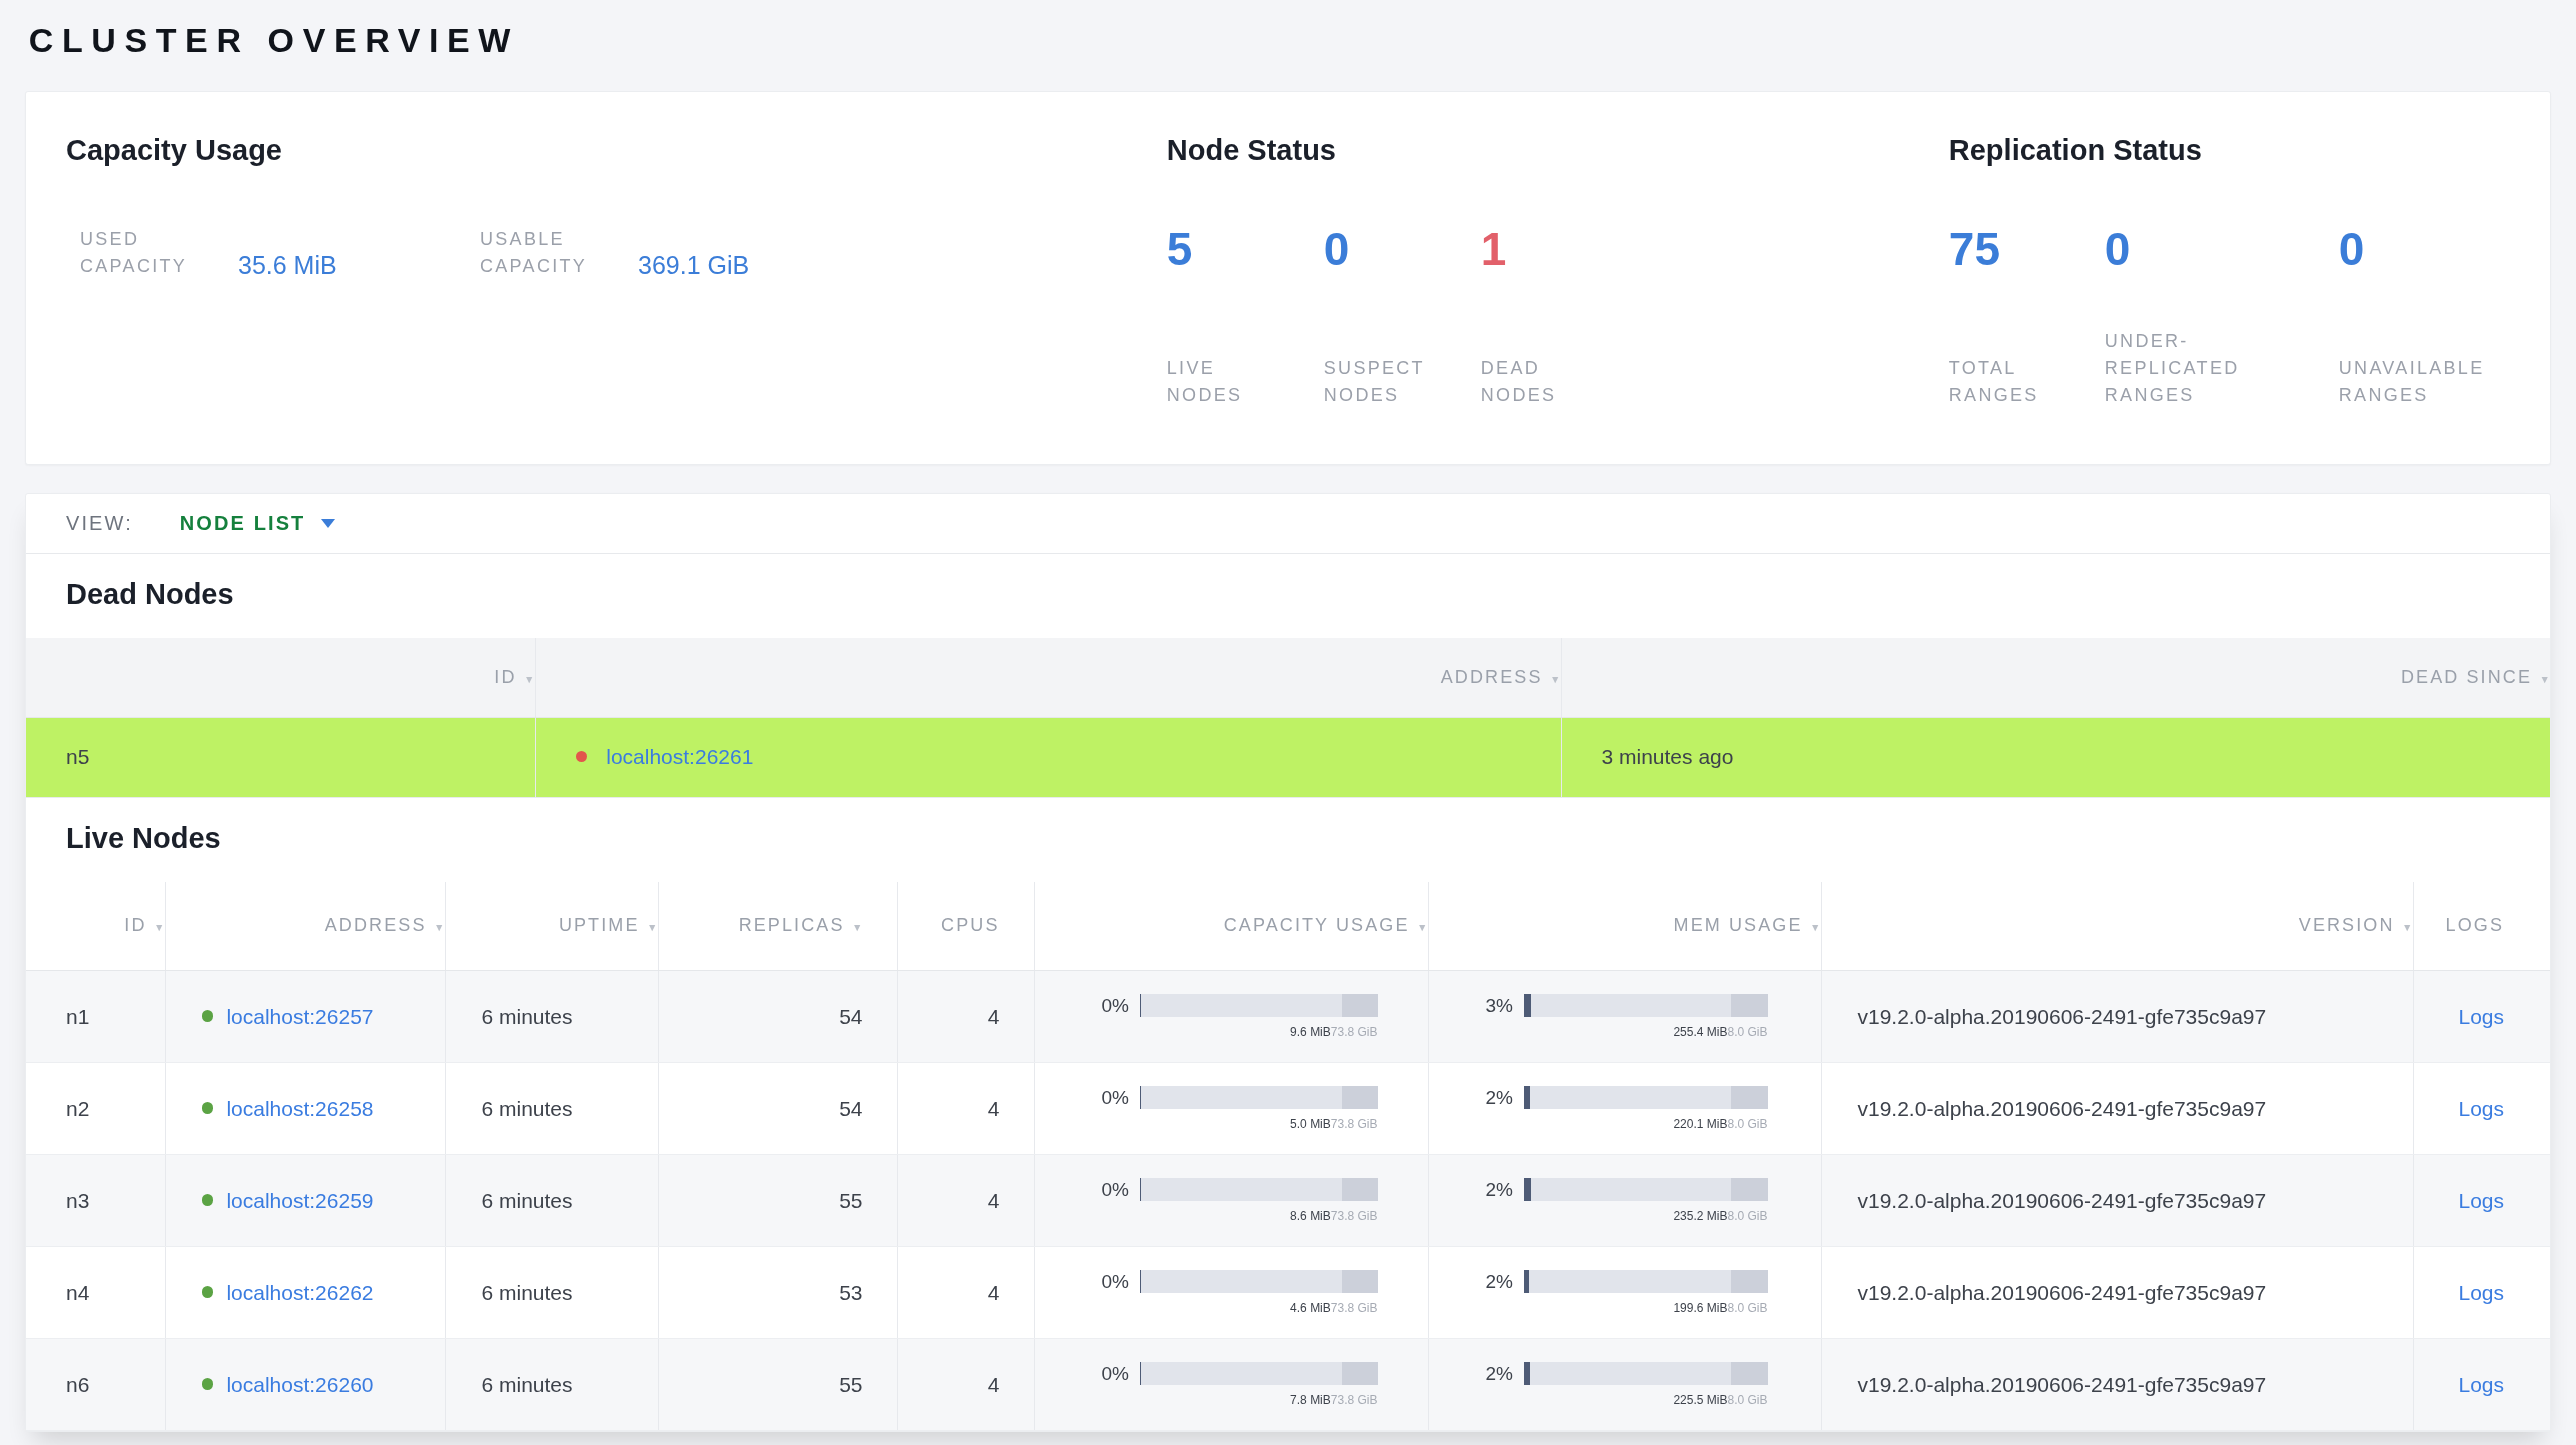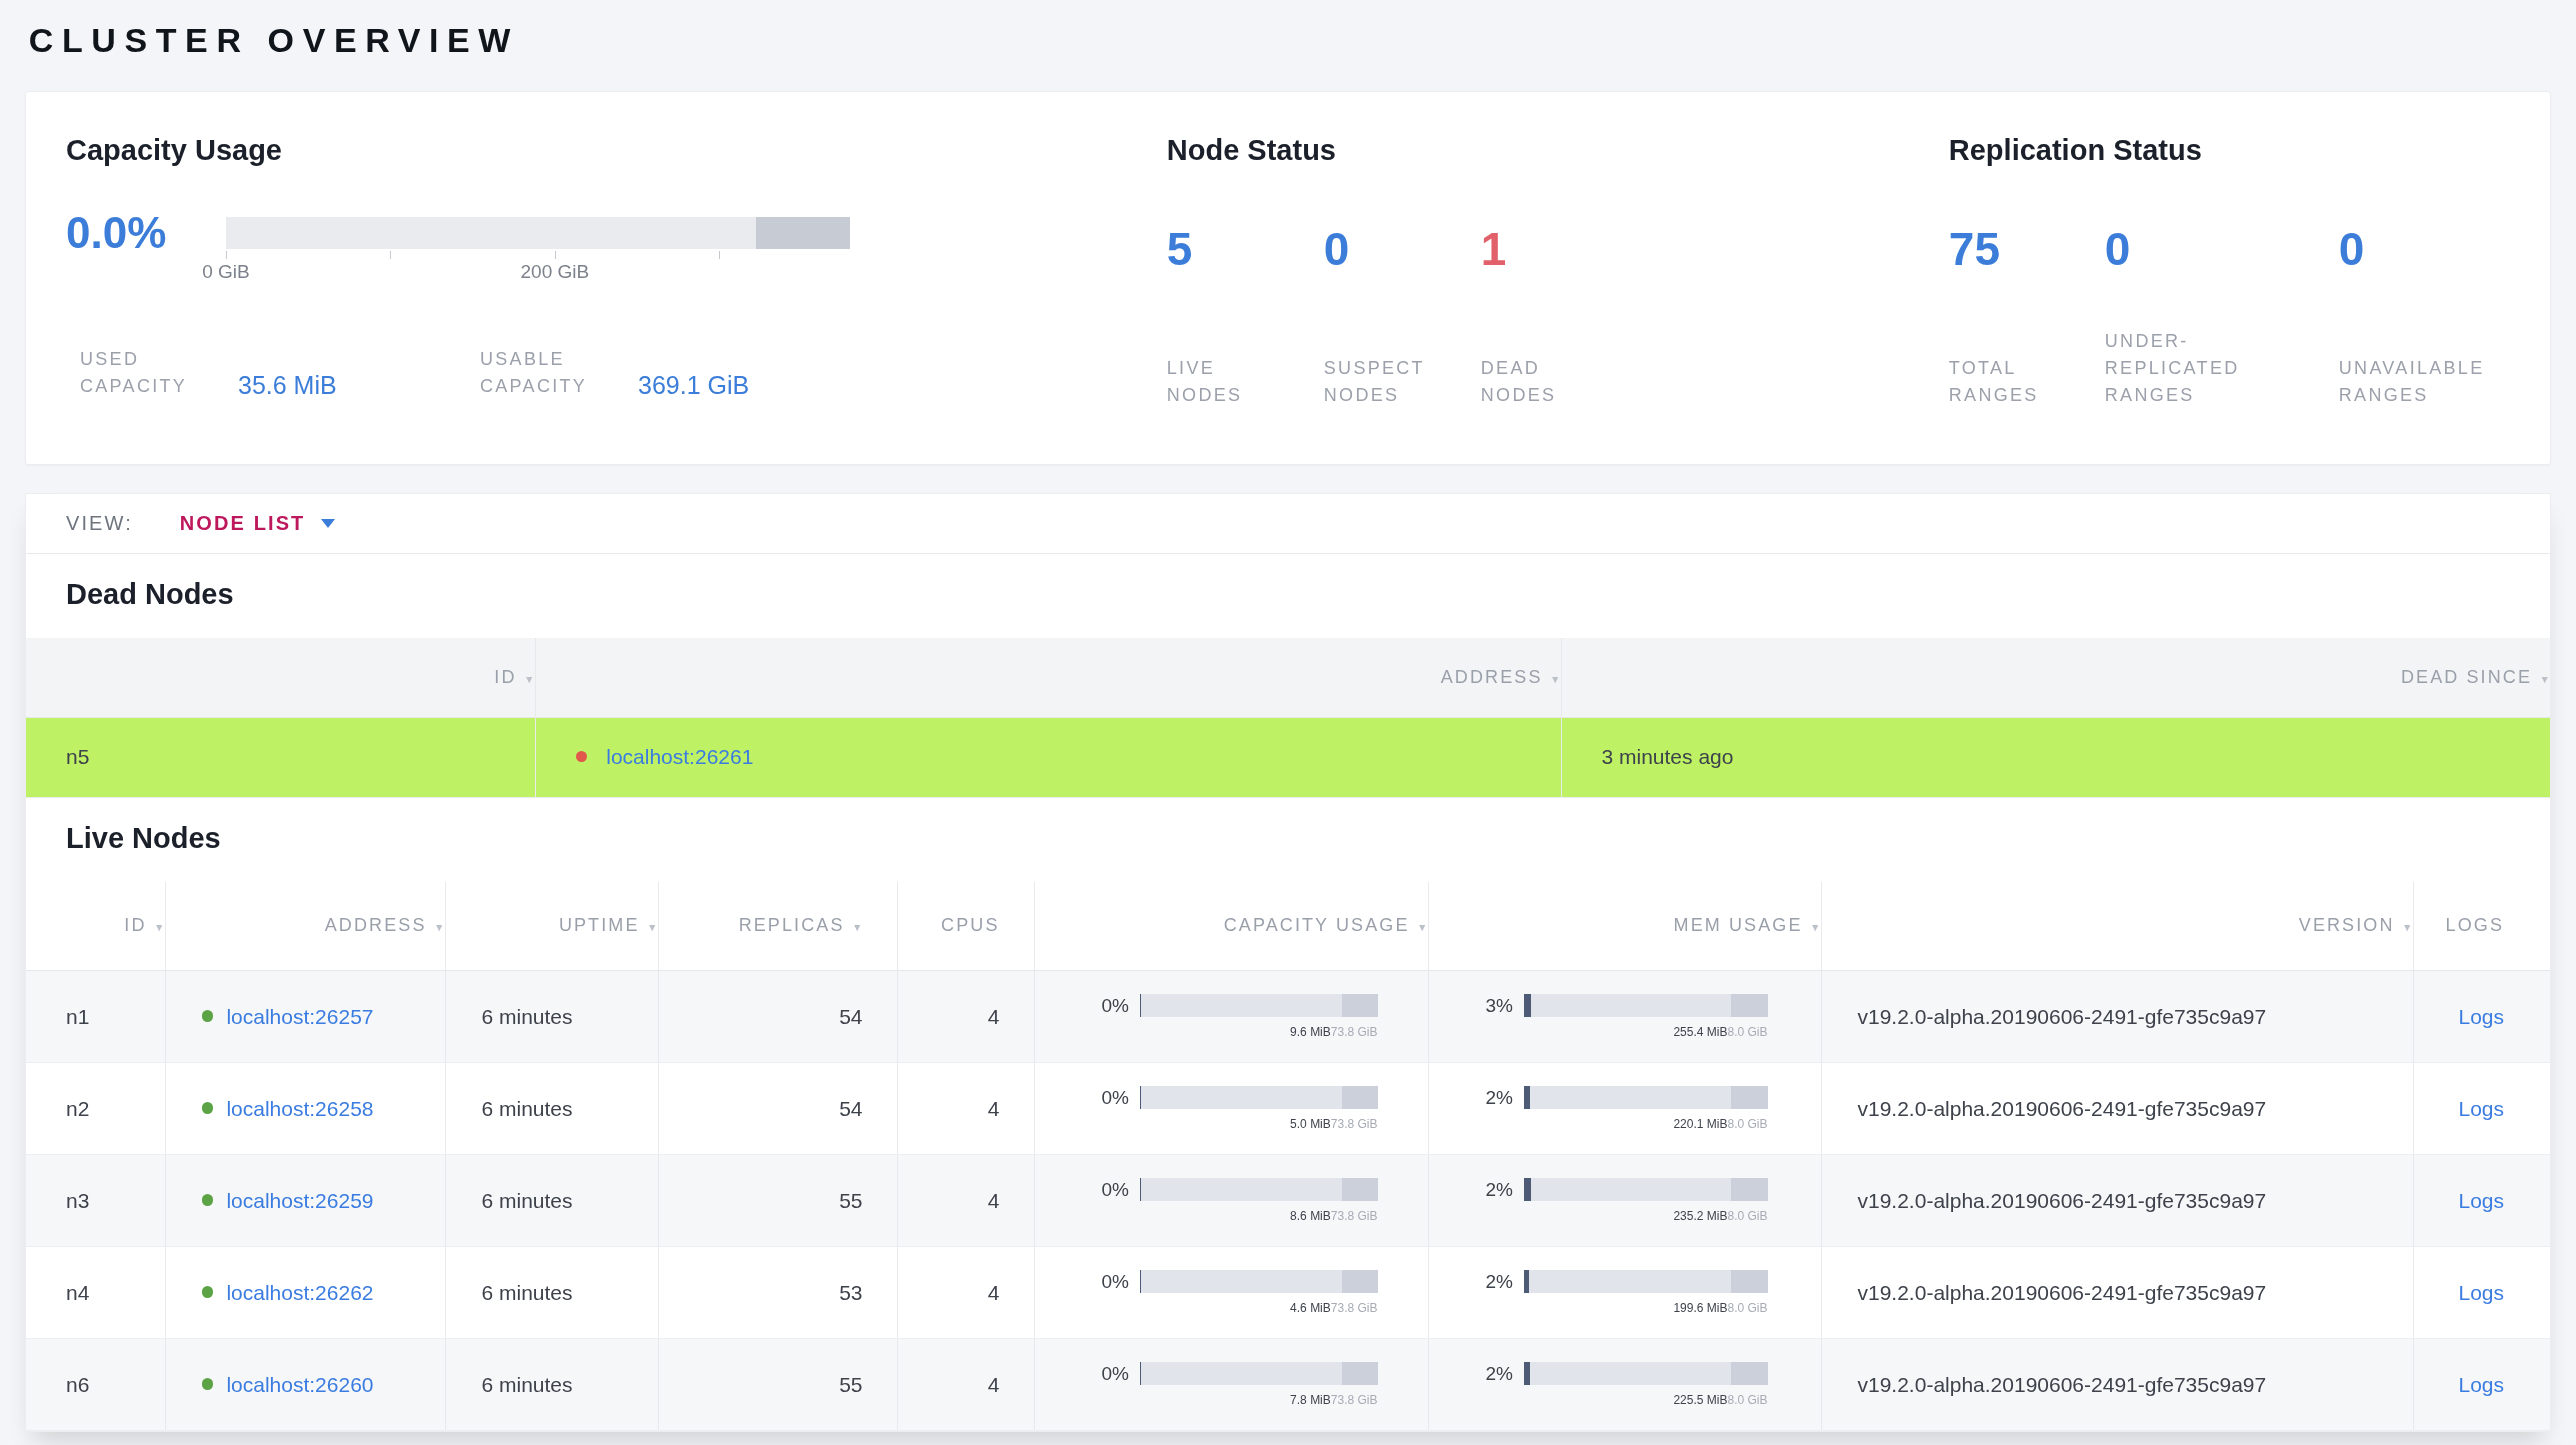--- a/index.html
+++ b/index.html
@@ -72,21 +72,21 @@
     border: 1px solid #ebedf0; border-radius: 2.9px;
     box-shadow: 0 15.3px 25px -7.6px rgba(0,0,0,0.16);
   }
   .view-bar {
     height: 60px; display: flex; align-items: center;
     padding-left: 40px; border-bottom: 1px solid #e7e9ec; gap: 24px;
   }
   .view-label { font-size: 20px; letter-spacing: 2.1px; color: #6e747e; font-weight: 500; }
   .view-value {
     margin-left: 23px; font-size: 20px; letter-spacing: 2.1px;
-    color: #be185d; font-weight: 700; display: flex; align-items: center; cursor: pointer;
+    color: #15803d; font-weight: 700; display: flex; align-items: center; cursor: pointer;
   }
   .view-caret {
     width: 0; height: 0; margin-left: 15.3px;
     border-left: 7.6px solid transparent; border-right: 7.6px solid transparent;
     border-top: 9.5px solid #3b7dd8;
   }
 
   .tbl-heading { font-size: 29px; font-weight: 600; color: #1b202a; margin: 24px 0 27px 40px; }
 
   table { width: 100%; border-collapse: collapse; table-layout: fixed; }
@@ -148,37 +148,20 @@
 <body>
 
 <div class="page">
 
   <div class="page-title">CLUSTER OVERVIEW</div>
 
   <div class="summary-card">
 
     <div class="sec sec-capacity">
       <div class="sec-title">Capacity Usage</div>
-      <div class="cap-row">
-        <div class="cap-pct">0.0%</div>
-        <div class="cap-bar-zone">
-          <div class="bar-track">
-            <div class="bar-used" style="width: 0.01%;"></div>
-            <div class="bar-cap"></div>
-          </div>
-          <div class="cap-axis">
-            <div class="tick" style="left:0%"></div>
-            <div class="tick" style="left:26.3%"></div>
-            <div class="tick" style="left:52.7%"></div>
-            <div class="tick" style="left:79%"></div>
-            <div class="tick-label" style="left:0%">0 GiB</div>
-            <div class="tick-label" style="left:52.7%">200 GiB</div>
-          </div>
-        </div>
-      </div>
       <div class="cap-stats">
         <div class="cap-stat">
           <div class="stat-label">USED CAPACITY</div>
           <div class="stat-value">35.6 MiB</div>
         </div>
         <div class="cap-stat">
           <div class="stat-label">USABLE CAPACITY</div>
           <div class="stat-value">369.1 GiB</div>
         </div>
       </div>

